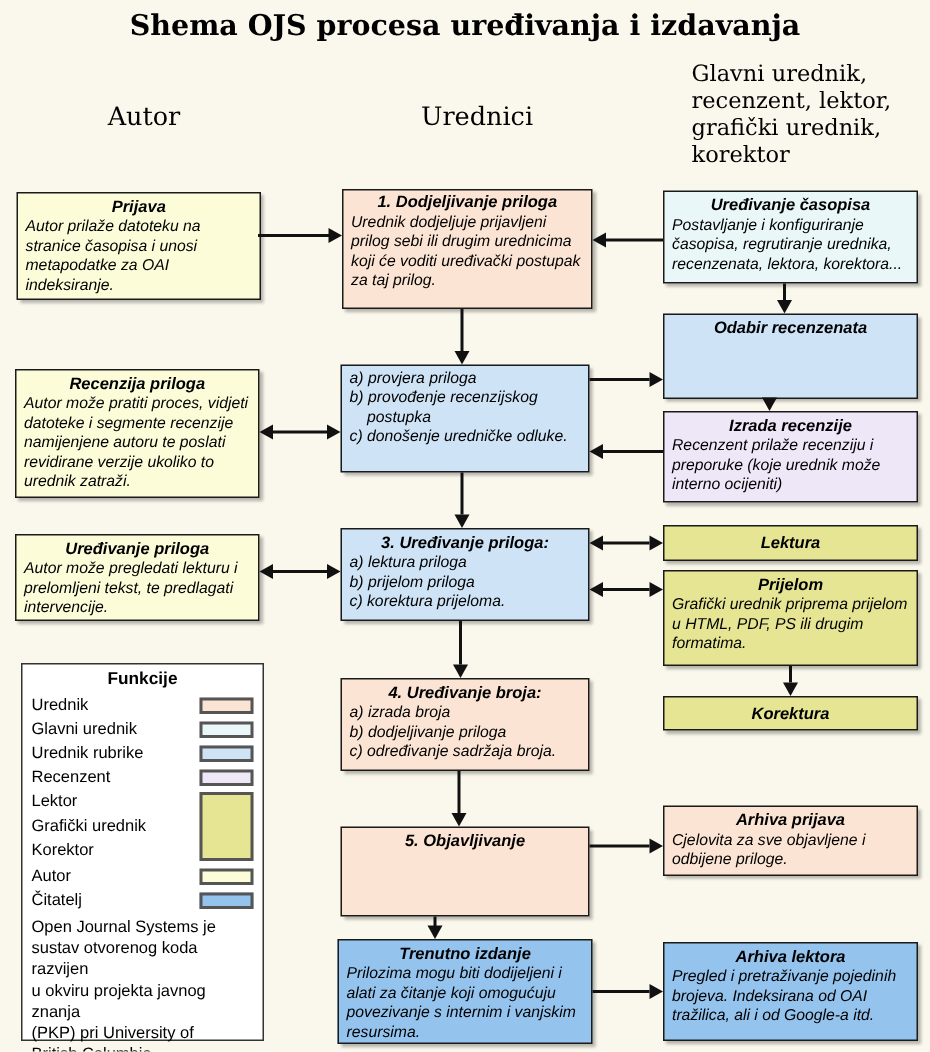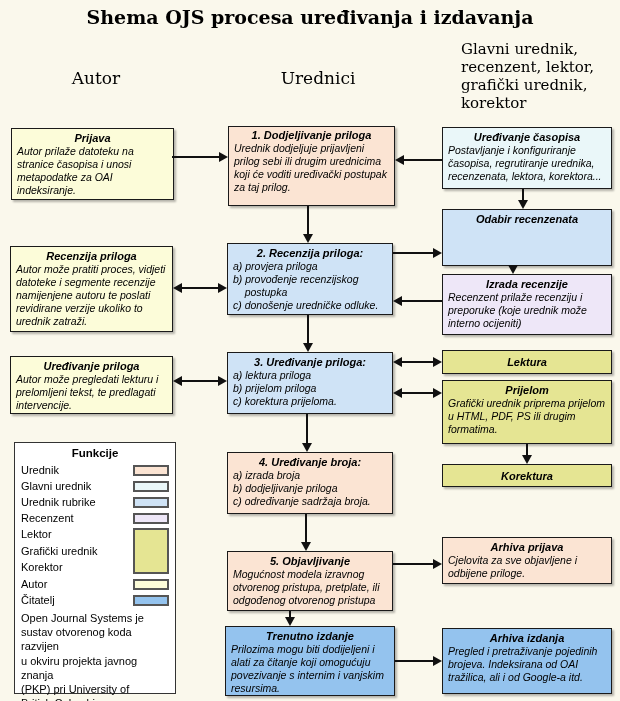--- a/index.html
+++ b/index.html
@@ -79,41 +79,39 @@
   <div class="box" id="bx-a3" style="background-color: rgb(252, 252, 217);">
     <div class="box-title">Uređivanje priloga</div>
     <div class="box-body">Autor može pregledati lekturu i prelomljeni tekst, te predlagati intervencije.</div>
   </div>
 
   <div class="box" id="bx-b1" style="background-color: rgb(251, 228, 211);">
     <div class="box-title">1. Dodjeljivanje priloga</div>
     <div class="box-body">Urednik dodjeljuje prijavljeni prilog sebi ili drugim urednicima koji će voditi uređivački postupak za taj prilog.</div>
   </div>
   <div class="box" id="bx-b2" style="background-color: rgb(207, 227, 246);">
-    <div class="box-title">2. Recenzija priloga:</div>
     <div class="box-body">a) provjera priloga
 b) provođenje recenzijskog
     postupka
 c) donošenje uredničke odluke.</div>
   </div>
   <div class="box" id="bx-b3" style="background-color: rgb(207, 227, 246);">
     <div class="box-title">3. Uređivanje priloga:</div>
     <div class="box-body">a) lektura priloga
 b) prijelom priloga
 c) korektura prijeloma.</div>
   </div>
   <div class="box" id="bx-b4" style="background-color: rgb(251, 228, 211);">
     <div class="box-title">4. Uređivanje broja:</div>
     <div class="box-body">a) izrada broja
 b) dodjeljivanje priloga
 c) određivanje sadržaja broja.</div>
   </div>
   <div class="box" id="bx-b5" style="background-color: rgb(251, 228, 211);">
     <div class="box-title">5. Objavljivanje</div>
-    <div class="box-body">Mogućnost modela izravnog otvorenog pristupa, pretplate, ili odgođenog otvorenog pristupa</div>
   </div>
   <div class="box" id="bx-b6" style="background-color: rgb(148, 195, 238);">
     <div class="box-title">Trenutno izdanje</div>
     <div class="box-body">Prilozima mogu biti dodijeljeni i alati za čitanje koji omogućuju povezivanje s internim i vanjskim resursima.</div>
   </div>
 
   <div class="box" id="bx-c1" style="background-color: rgb(234, 247, 249);">
     <div class="box-title">Uređivanje časopisa</div>
     <div class="box-body">Postavljanje i konfiguriranje časopisa, regrutiranje urednika, recenzenata, lektora, korektora...</div>
   </div>
@@ -132,21 +130,21 @@
     <div class="box-body">Grafički urednik priprema prijelom u HTML, PDF, PS ili drugim formatima.</div>
   </div>
   <div class="box box-center" id="bx-c6" style="background-color: rgb(229, 229, 147);">
     <div class="box-title">Korektura</div>
   </div>
   <div class="box" id="bx-c7" style="background-color: rgb(251, 228, 211);">
     <div class="box-title">Arhiva prijava</div>
     <div class="box-body">Cjelovita za sve objavljene i odbijene priloge.</div>
   </div>
   <div class="box" id="bx-c8" style="background-color: rgb(148, 195, 238);">
-    <div class="box-title">Arhiva izdanja</div>
+    <div class="box-title">Arhiva lektora</div>
     <div class="box-body">Pregled i pretraživanje pojedinih brojeva. Indeksirana od OAI tražilica, ali i od Google-a itd.</div>
   </div>
 
   <div id="legend">
     <div class="legend-title">Funkcije</div>
     <div class="legend-row">
       <span class="legend-label">Urednik</span>
       <span class="legend-swatch" style="background-color: rgb(251, 228, 211);"></span>
     </div>
     <div class="legend-row">

